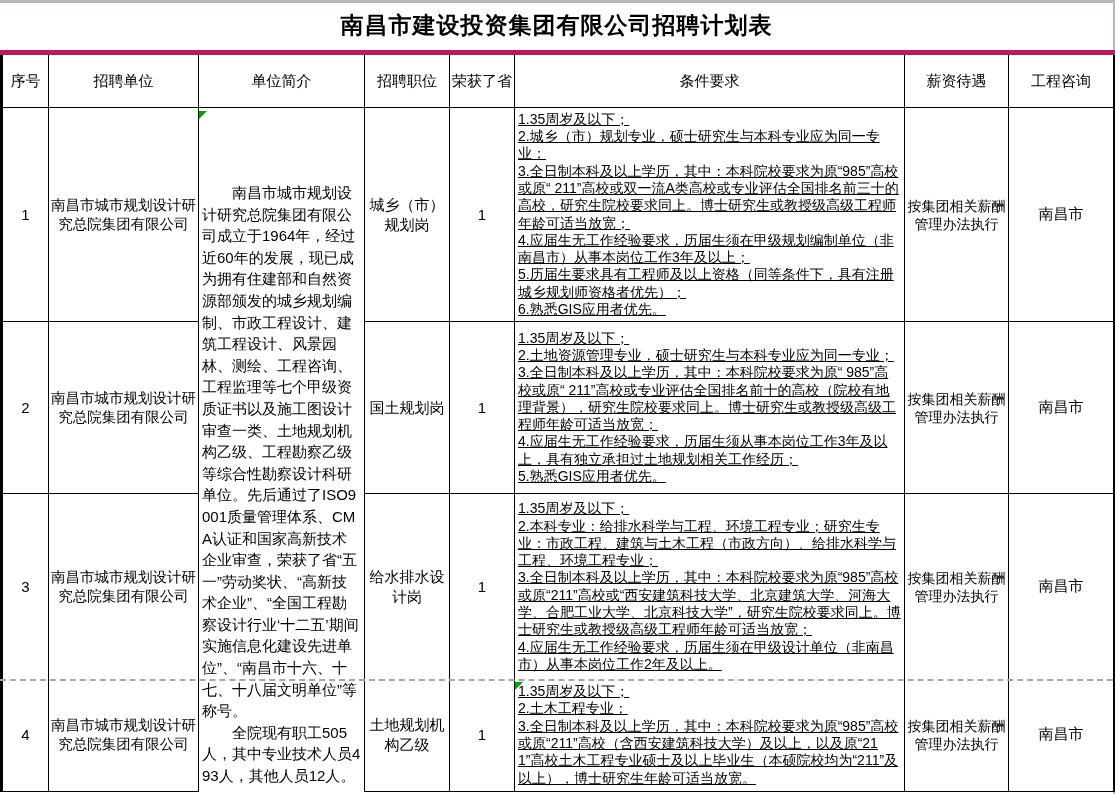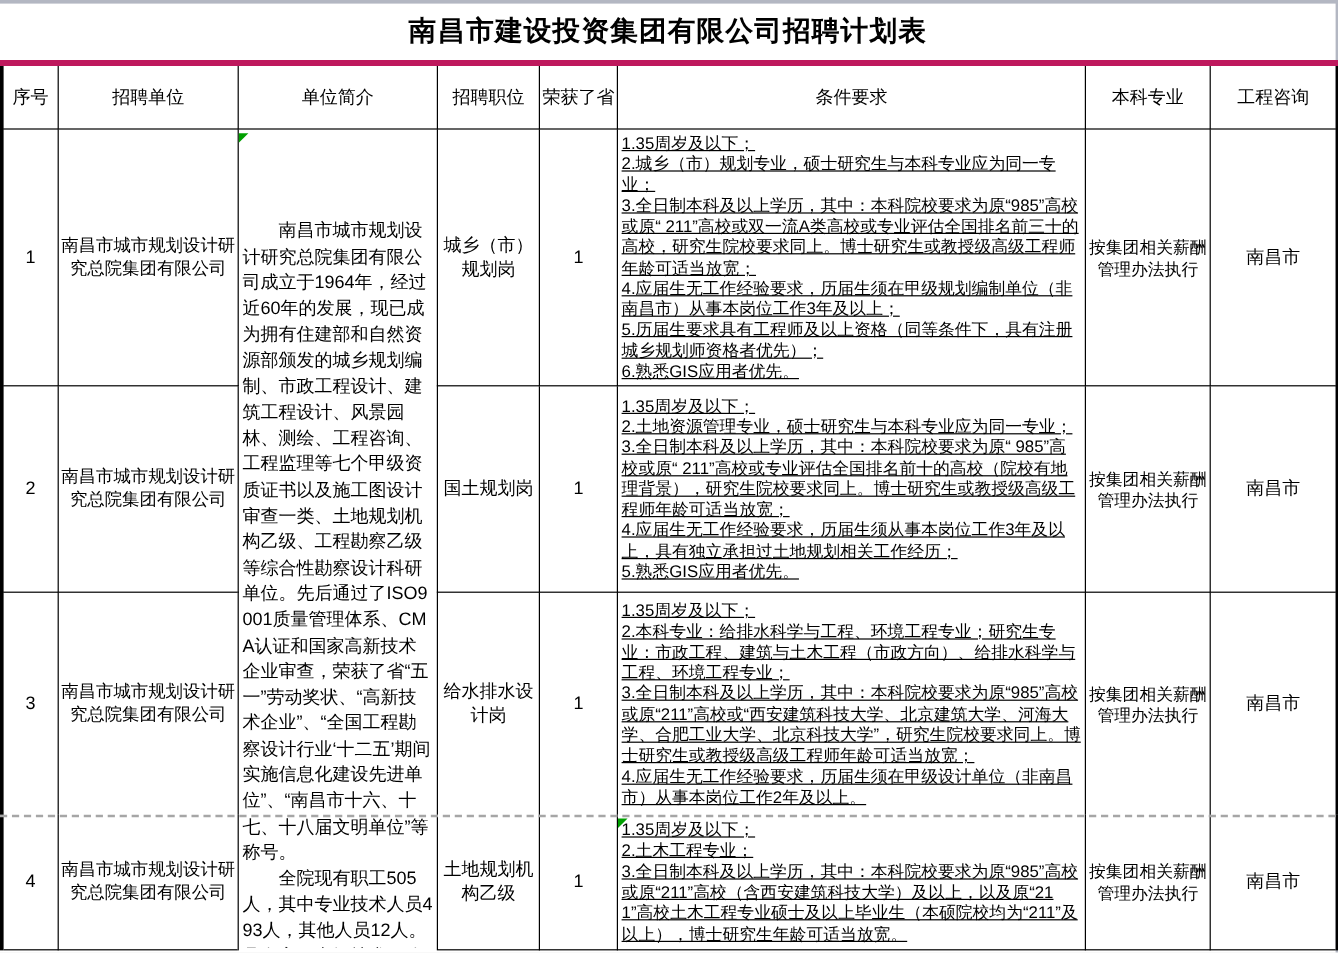--- a/index.html
+++ b/index.html
@@ -77,21 +77,21 @@
         <col style="width:106px">
     </colgroup>
     <thead>
       <tr>
         <th>序号</th>
         <th>招聘单位</th>
         <th>单位简介</th>
         <th>招聘职位</th>
         <th>荣获了省</th>
         <th>条件要求</th>
-        <th>本科专业</th>
+        <th>薪资待遇</th>
         <th>工程咨询</th>
       </tr>
     </thead>
     <tbody>
       <tr class="r1">
         <td class="c-no">1</td>
         <td class="c-unit">南昌市城市规划设计研究总院集团有限公司</td>
         <td class="c-intro" rowspan="4">
           <div class="intro">　　南昌市城市规划设计研究总院集团有限公司成立于1964年，经过近60年的发展，现已成为拥有住建部和自然资源部颁发的城乡规划编制、市政工程设计、建筑工程设计、风景园林、测绘、工程咨询、工程监理等七个甲级资质证书以及施工图设计审查一类、土地规划机构乙级、工程勘察乙级等综合性勘察设计科研单位。先后通过了ISO9001质量管理体系、CMA认证和国家高新技术企业审查，荣获了省“五一”劳动奖状、“高新技术企业”、“全国工程勘察设计行业‘十二五’期间实施信息化建设先进单位”、“南昌市十六、十七、十八届文明单位”等称号。
 　　全院现有职工505人，其中专业技术人员493人，其他人员12人。具有高、中级技术职称的专业技术人员325人（教授级高工50人，高级工程师125人，工程师142人，会计师6人，经济师2人），享受市政府特殊津贴专家3人，各类国家注册执业人员238人次。拥有城市规划、道路、桥隧、建筑、结构、给排水、电气、暖通、风景园林、交通工程、测绘、技术经</div>

